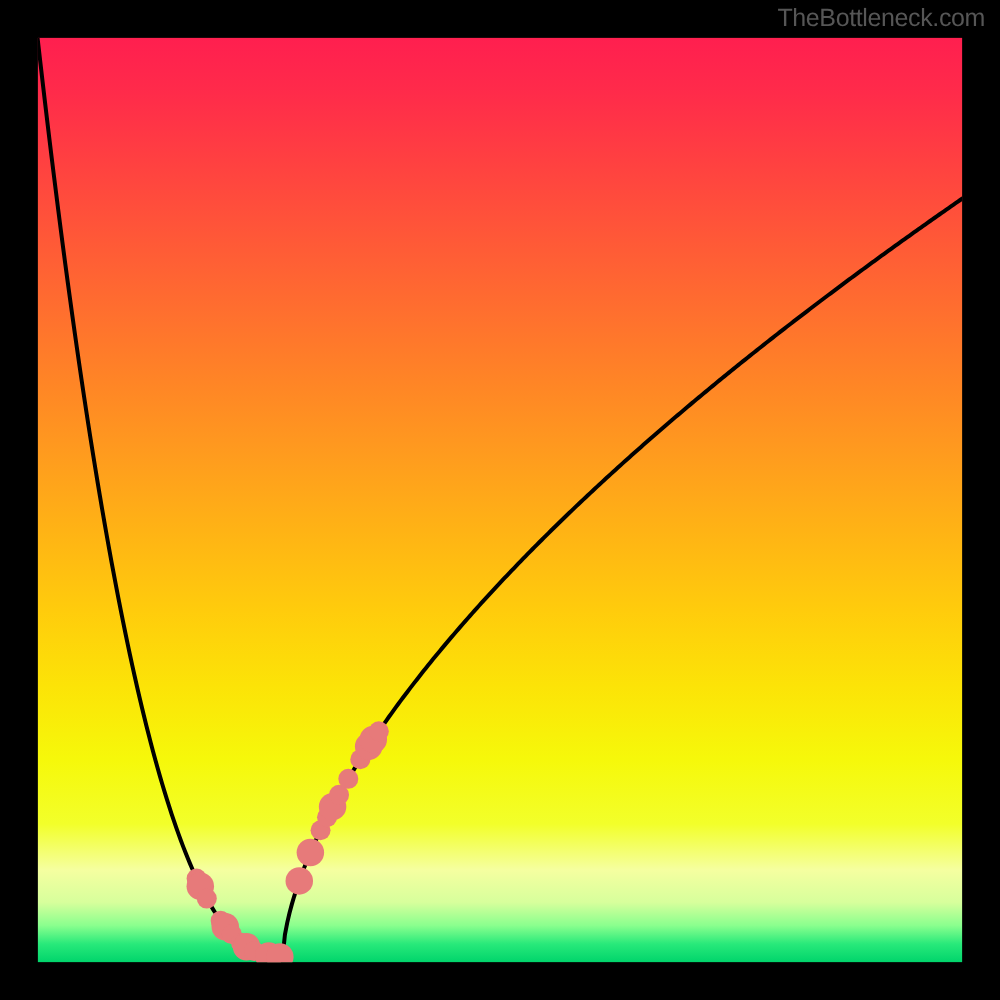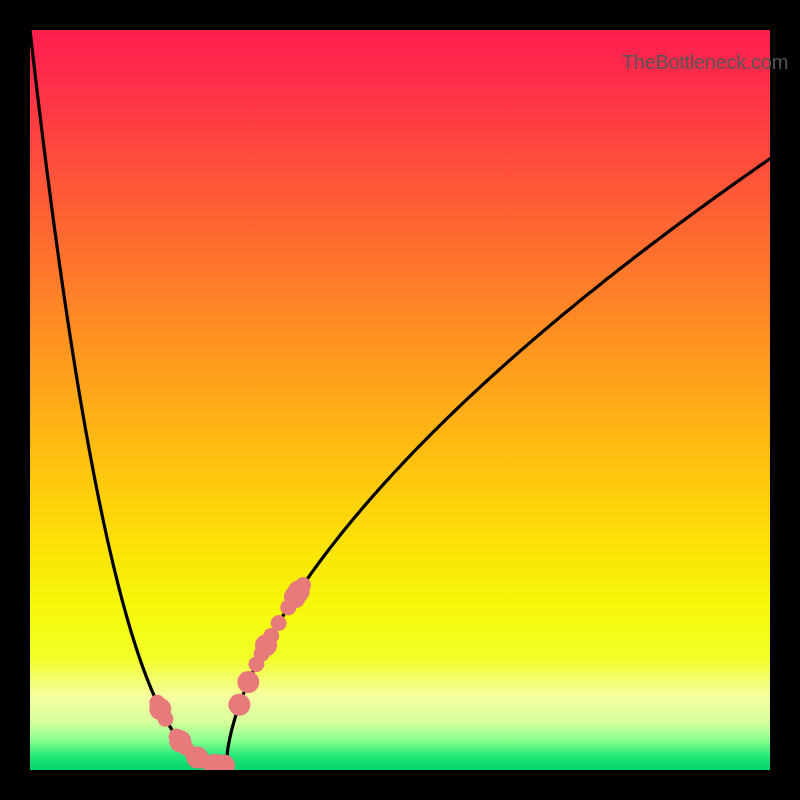--- a/index.html
+++ b/index.html
@@ -34,21 +34,20 @@
   }
   .watermark {
     position: absolute;
     top: 4px;
     right: 12px;
     font-family: Arial, Helvetica, sans-serif;
     font-size: 20px;
     font-weight: 500;
     color: #565656;
     letter-spacing: -0.3px;
-    margin-top: 47px;
   }
 </style>
 </head>
 <body>
 
 <div class="frame">
   <svg class="gradient-bg" viewBox="0 0 740 740" preserveAspectRatio="none">
     <defs>
       <linearGradient id="bg-grad" x1="0" y1="0" x2="0" y2="1">
           <stop offset="0%" stop-color="#ff1f4f"></stop>

